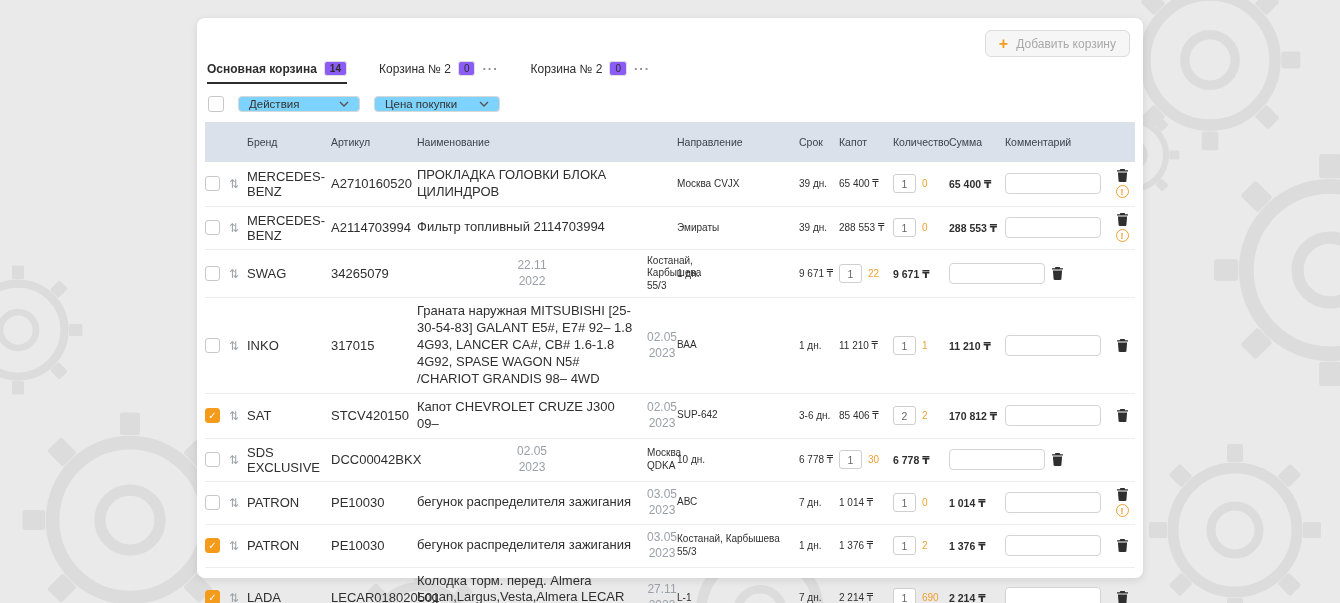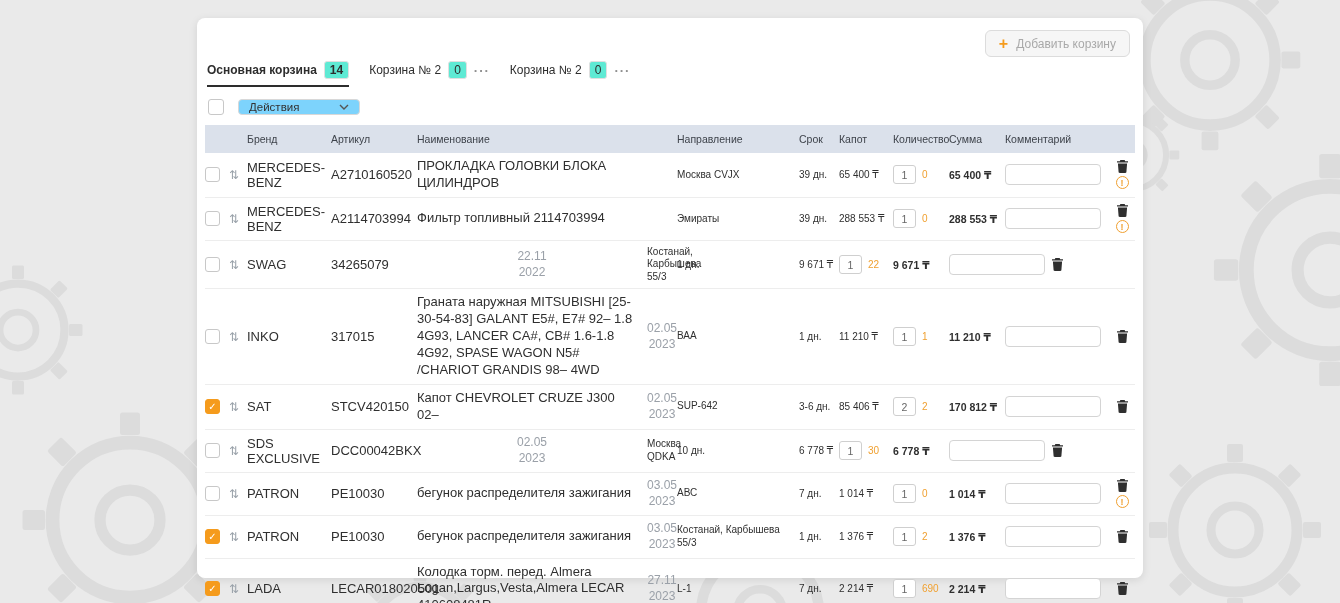--- a/index.html
+++ b/index.html
@@ -22,24 +22,24 @@
   
   .top-row { display:flex; justify-content:flex-end; padding-right:5px; }
   .add-btn {
     display:flex; align-items:center; gap:8px; height:27px; padding:0 13px;
     background:#f6f6f6; border:1px solid #dcdcdc; border-radius:6px;
     color:#a9a9a9; font-size:12px; cursor:pointer;
   }
   .add-btn .plus { color:#f59b1c; font-size:16px; font-weight:700; line-height:1; }
 
   
-  .tabs { display:flex; align-items:flex-end; gap:20px; margin-top:4px; padding-left:2px; }
+  .tabs { display:flex; align-items:flex-end; gap:32px; margin-top:4px; padding-left:2px; }
   .tab { display:flex; align-items:center; gap:7px; font-size:12px; color:#2d2d2d; padding-bottom:6px; cursor:pointer; border-bottom:2px solid transparent; }
   .tab.active { font-weight:700; border-bottom-color:#2d2d2d; }
-  .badge { background:#5eead4; border:1px solid #e0e0e0; border-radius:3px; padding:1px 5px; font-size:12px; color:#2d2d2d; font-weight:400; }
+  .badge { background:#8b5cf6; border:1px solid #e0e0e0; border-radius:3px; padding:1px 5px; font-size:10px; color:#2d2d2d; font-weight:400; }
   .tab.active .badge { font-weight:700; }
   .dots { color:#8f8f8f; font-size:13px; letter-spacing:1px; font-weight:700; }
 
   
   .filters { display:flex; align-items:center; gap:14px; margin-top:12px; padding-left:3px; }
   .cb {
     width:16px; height:16px; border:1px solid #c8c8c8; border-radius:3px; background:#fff;
     display:flex; align-items:center; justify-content:center; cursor:pointer; flex:0 0 auto;
   }
   .rowcb { width:15px; height:15px; }
@@ -53,21 +53,21 @@
   .select.wide { width:126px; }
   .chev { line-height:0; margin-left:8px; }
 
   
   .grid {
     display:grid;
     grid-template-columns:24px 18px 84px 86px 230px 30px 122px 40px 54px 56px 56px 104px 26px;
     align-items:center;
   }
   .thead {
-    margin-top:10px; background:#dbe1eb; height:28px;
+    margin-top:10px; background:#dbe1eb; height:40px;
     font-size:10.5px; color:#3e434b;
   }
   .thead span { white-space:nowrap; }
   .row {
     min-height:43px; border-bottom:1px solid #ededed;
     font-size:11px; padding:5px 0;
   }
   .c-brand, .c-article { font-size:13px; padding-right:4px; }
   .c-name { font-size:13px; line-height:1.3; padding-right:10px; }
   .c-date { font-size:12px; color:#9aa0a8; text-align:center; line-height:1.3; }
@@ -156,20 +156,28 @@
   <div class="filters">
     <span class="cb"></span>
     <div class="select">
       <span>Действия</span>
       <span class="chev">
         <svg width="10" height="6" viewBox="0 0 10 6">
             <path d="M1 1l4 4 4-4" stroke="#555" stroke-width="1.4" fill="none"></path>
           </svg>
       </span>
     </div>
+    <div class="select wide">
+      <span>Цена покупки</span>
+      <span class="chev">
+        <svg width="10" height="6" viewBox="0 0 10 6">
+            <path d="M1 1l4 4 4-4" stroke="#555" stroke-width="1.4" fill="none"></path>
+          </svg>
+      </span>
+    </div>
   </div>
 
   <div class="grid thead">
     <span></span>
       <span></span>
     <span>Бренд</span>
     <span>Артикул</span>
     <span>Наименование</span>
     <span></span>
     <span>Направление</span>
@@ -303,21 +311,21 @@
       </button>
 
     </span>
   </div>
 
   <div class="grid row">
     <span class="cb rowcb checked"></span>
     <span class="move">⇅</span>
     <span class="c-brand">SAT</span>
     <span class="c-article">STCV420150</span>
-    <span class="c-name">Капот CHEVROLET CRUZE J300 02–</span>
+    <span class="c-name">Капот CHEVROLET CRUZE J300 09–</span>
     <span class="c-date">
       <span class="date-top">02.05</span><br>
       <span class="date-bottom">2023</span>
     </span>
     <span class="c-direction">SUP-642</span>
     <span class="c-term">3-6 дн.</span>
     <span class="c-price">85 406 ₸</span>
     <span class="c-qty">
       <input class="qty-input" value="2" style="">
       <span class="stock">2</span>

